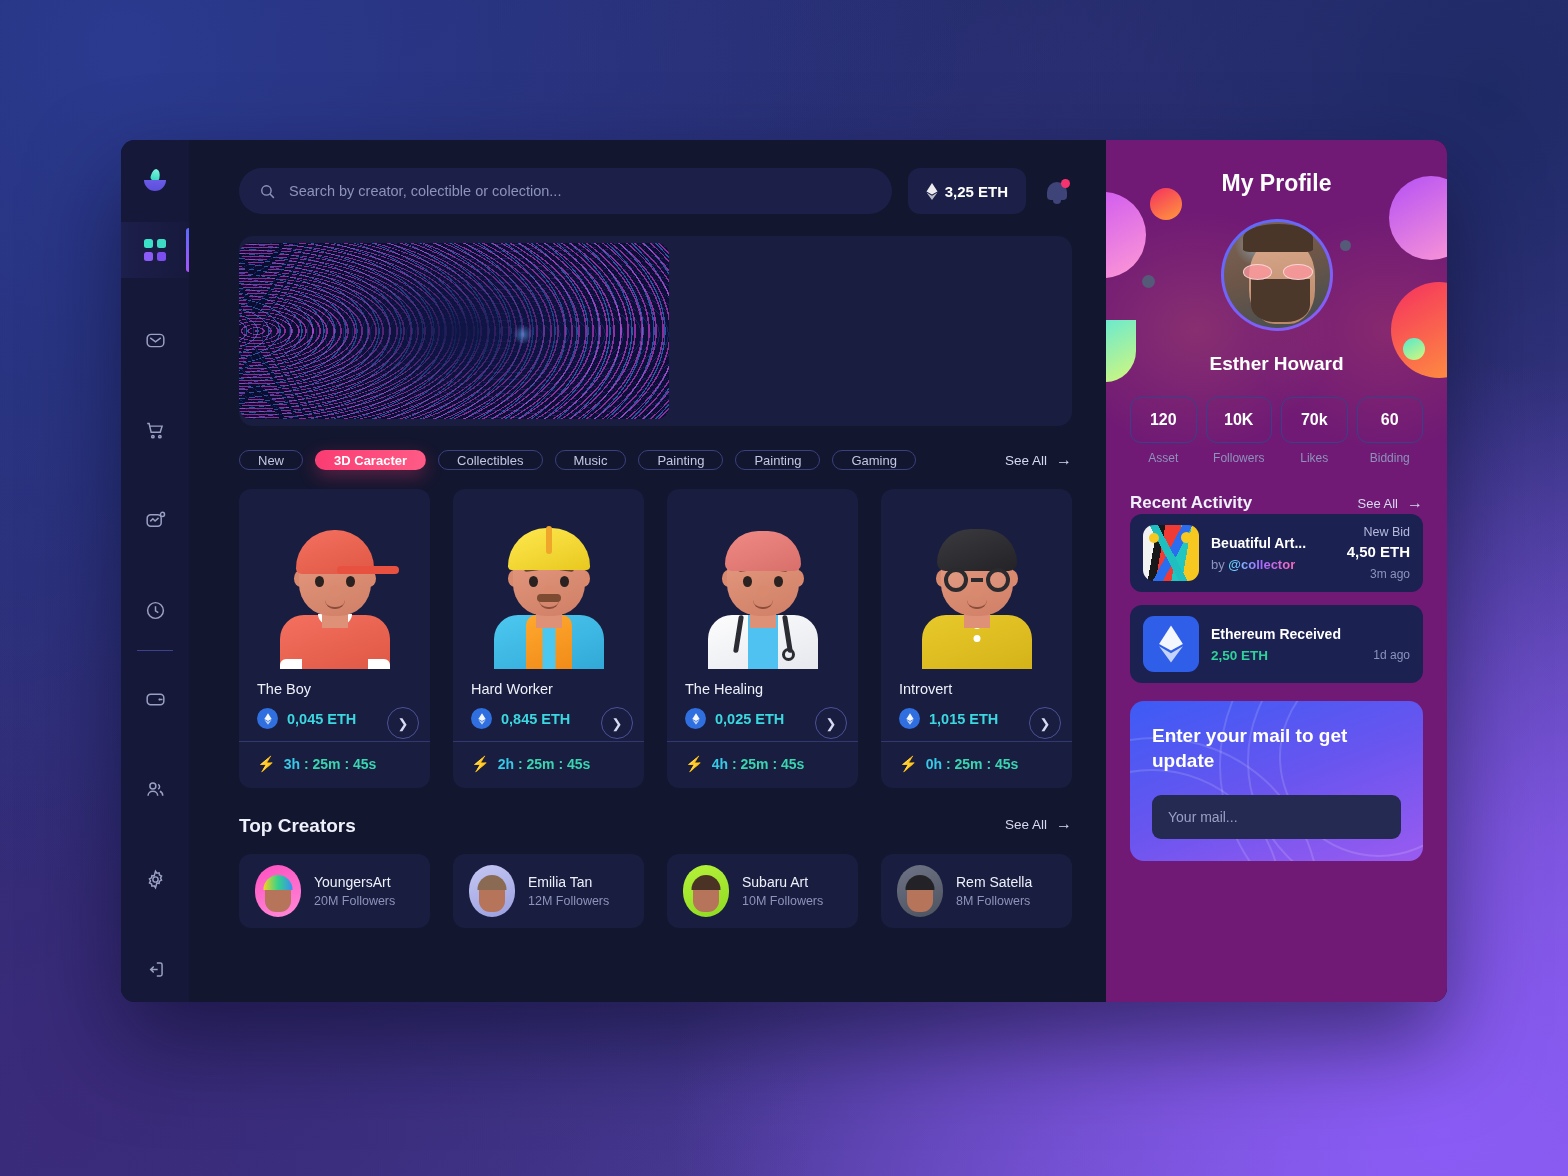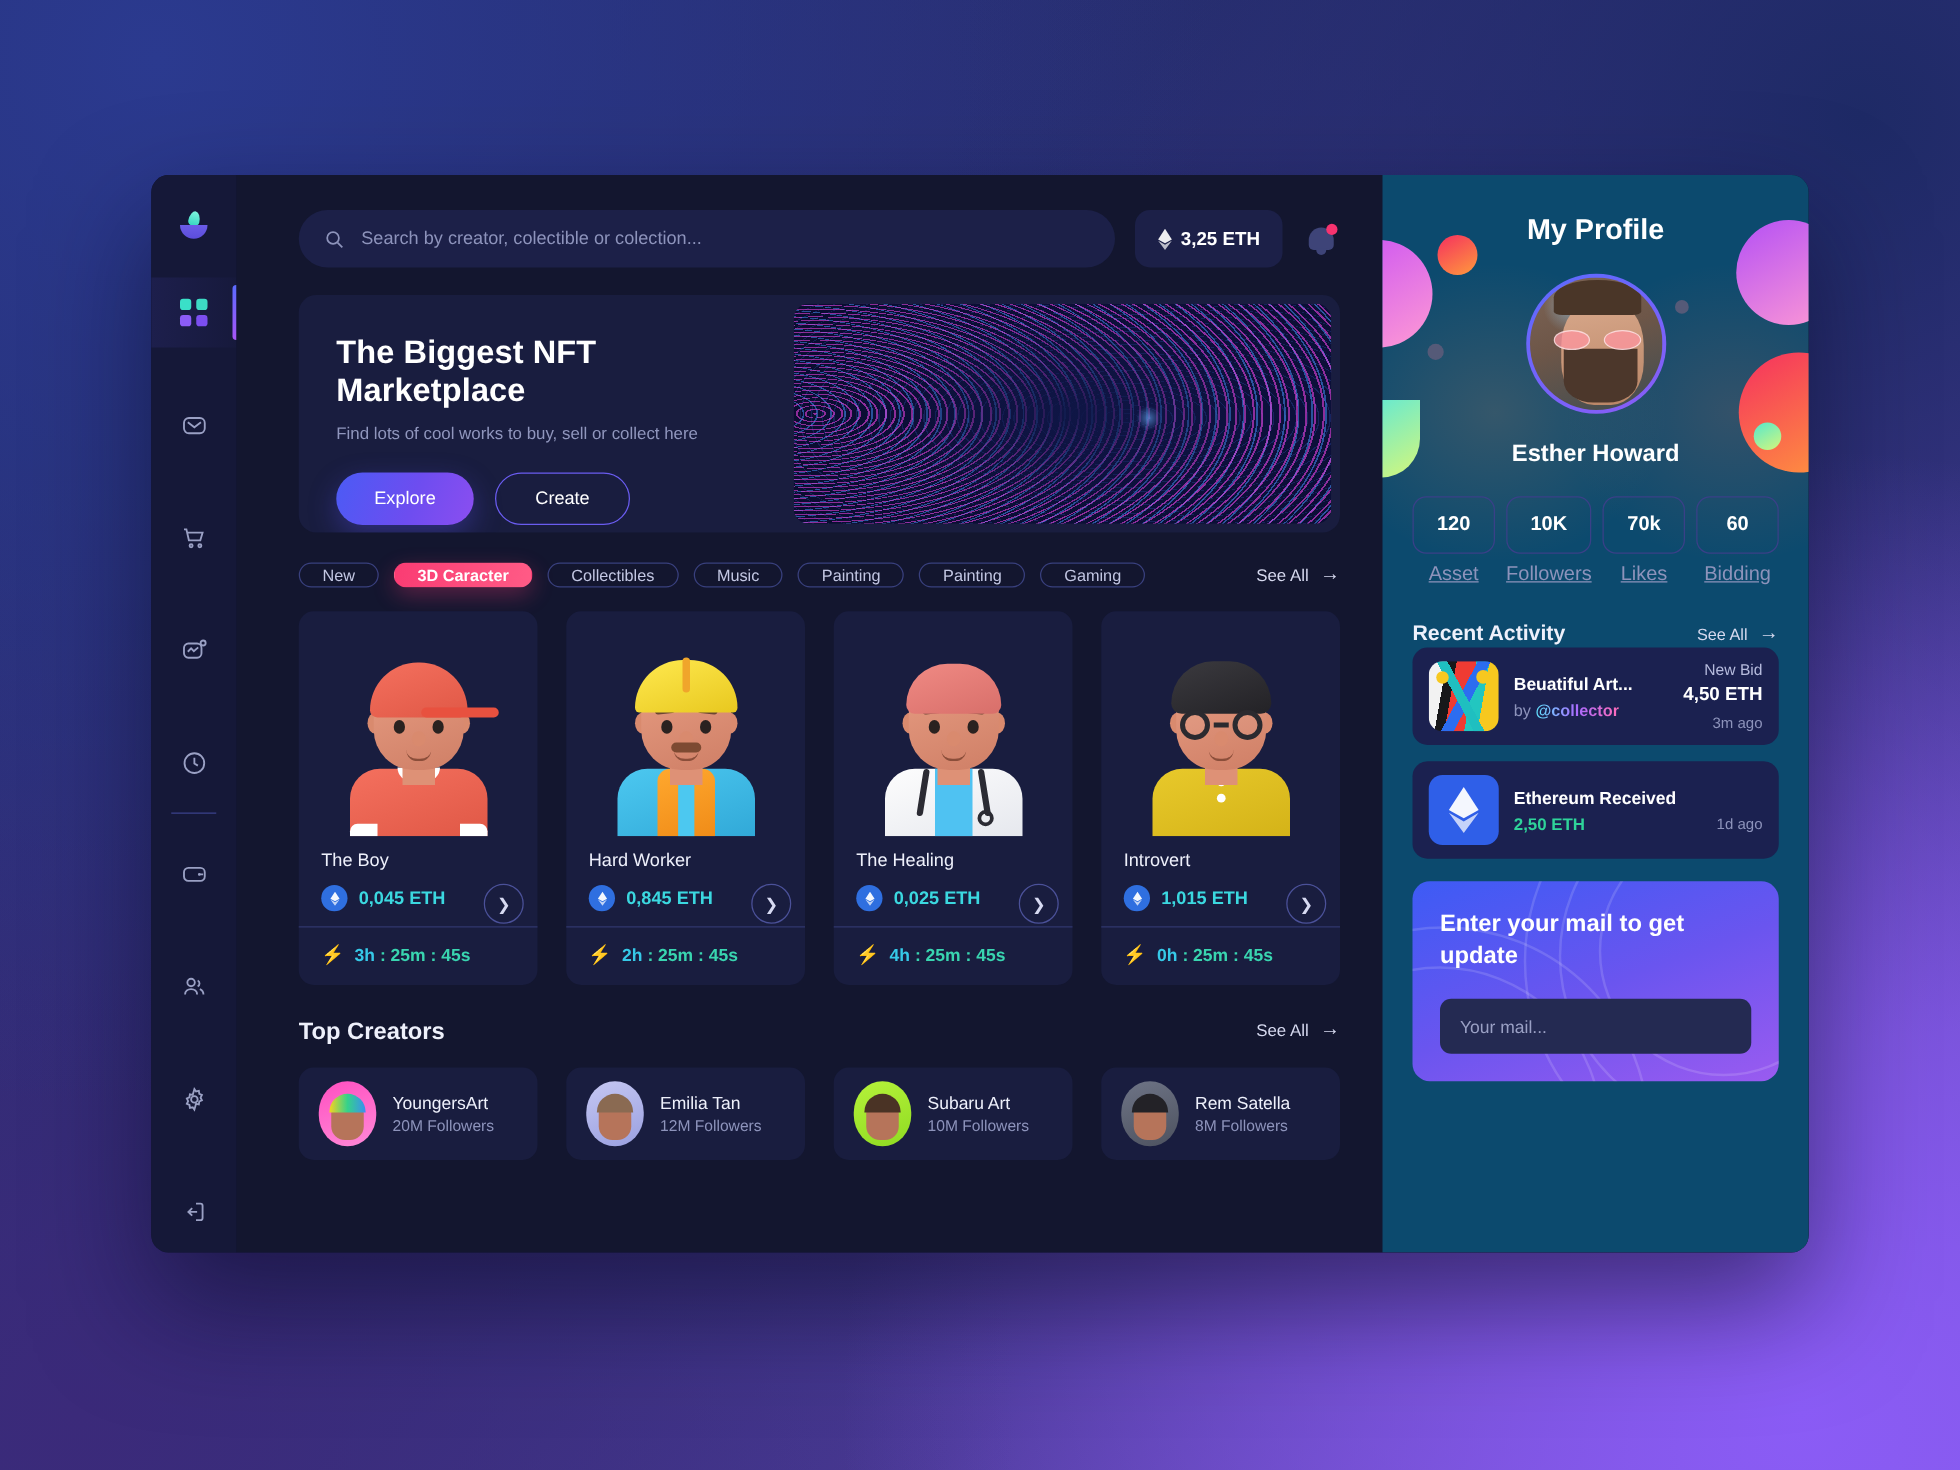--- a/index.html
+++ b/index.html
@@ -357,21 +357,21 @@
   .c-av { width: 46px; height: 52px; border-radius: 24px/26px; position: relative; overflow: hidden; flex-shrink:0; }
   .c-av .f { position:absolute; left:50%; transform:translateX(-50%); bottom:5px; width:26px;height:34px;border-radius:13px 13px 11px 11px; background:#b6745a; }
   .c-av .h { position:absolute; left:50%; transform:translateX(-50%); bottom:27px; width:29px;height:15px;border-radius:15px 15px 0 0; }
   .c-name { color: #eef0fb; font-size: 14px; }
   .c-sub { color: #8d93bb; font-size: 12.5px; margin-top: 4px; }
 
   
   .panel {
     width: 341px;
     flex-shrink: 0;
-    background: #0c4a6e;
+    background: #701a75;
     position: relative;
     overflow: hidden;
     padding: 30px 24px 0;
   }
   .panel-bg { position: absolute; inset: 0; pointer-events: none; }
   .panel-bg .glow {
     position:absolute; width: 300px; height: 260px;
     background: radial-gradient(ellipse at center, rgba(255,150,90,.17), rgba(255,150,90,0) 65%);
     left: -60px; top: 60px;
   }
@@ -413,21 +413,21 @@
   .avatar .hair { position:absolute; left:18%; top:2%; width:66%; height:26%; border-radius:50% 50% 10% 10%; background:#4a3628; }
   .pname { color: #fff; font-size: 19px; font-weight: bold; text-align: center; margin-top: 22px; }
 
   .stats { display: flex; gap: 9px; margin-top: 22px; }
   .stat { flex: 1; text-align: center; }
   .stat .box {
     height: 46px; border: 1px solid #3a4088; border-radius: 11px;
     display: flex; align-items: center; justify-content: center;
     color: #fff; font-size: 16px; font-weight: bold;
   }
-  .stat .lbl { color: #8d93bb; font-size: 16px; margin-top: 8px; text-decoration: underline; }
+  .stat .lbl { color: #8d93bb; font-size: 12px; margin-top: 8px; }
 
   .act-head { display: flex; align-items: center; margin-top: 28px; gap: 24px; }
   .act-head h3 { color: #eef0fb; font-size: 17px; font-weight: bold; }
   .act-head .see-all { font-size: 13px; }
 
   .act-list { margin-top: 1px; display: flex; flex-direction: column; gap: 13px; }
   .act {
     background: #1b2150; border-radius: 12px;
     padding: 11px 13px;
     display: flex; align-items: center; gap: 12px;
@@ -597,28 +597,20 @@
       </div>
 
       <div class="bell">
         <span class="body"></span>
         <span class="clapper"></span>
         <span class="dot"></span>
       </div>
     </div>
 
     <div class="hero">
-      <div class="hero-left">
-        <h1>The Biggest NFT Marketplace</h1>
-        <p>Find lots of cool works to buy, sell or collect here</p>
-        <div class="hero-btns">
-          <button class="btn btn-primary">Explore</button>
-          <button class="btn btn-ghost">Create</button>
-        </div>
-      </div>
       <div class="hero-art"></div>
     </div>
 
     <div class="cats">
       <div class="chip">New</div>
       <div class="chip active">3D Caracter</div>
       <div class="chip">Collectibles</div>
       <div class="chip">Music</div>
       <div class="chip">Painting</div>
       <div class="chip">Painting</div>

